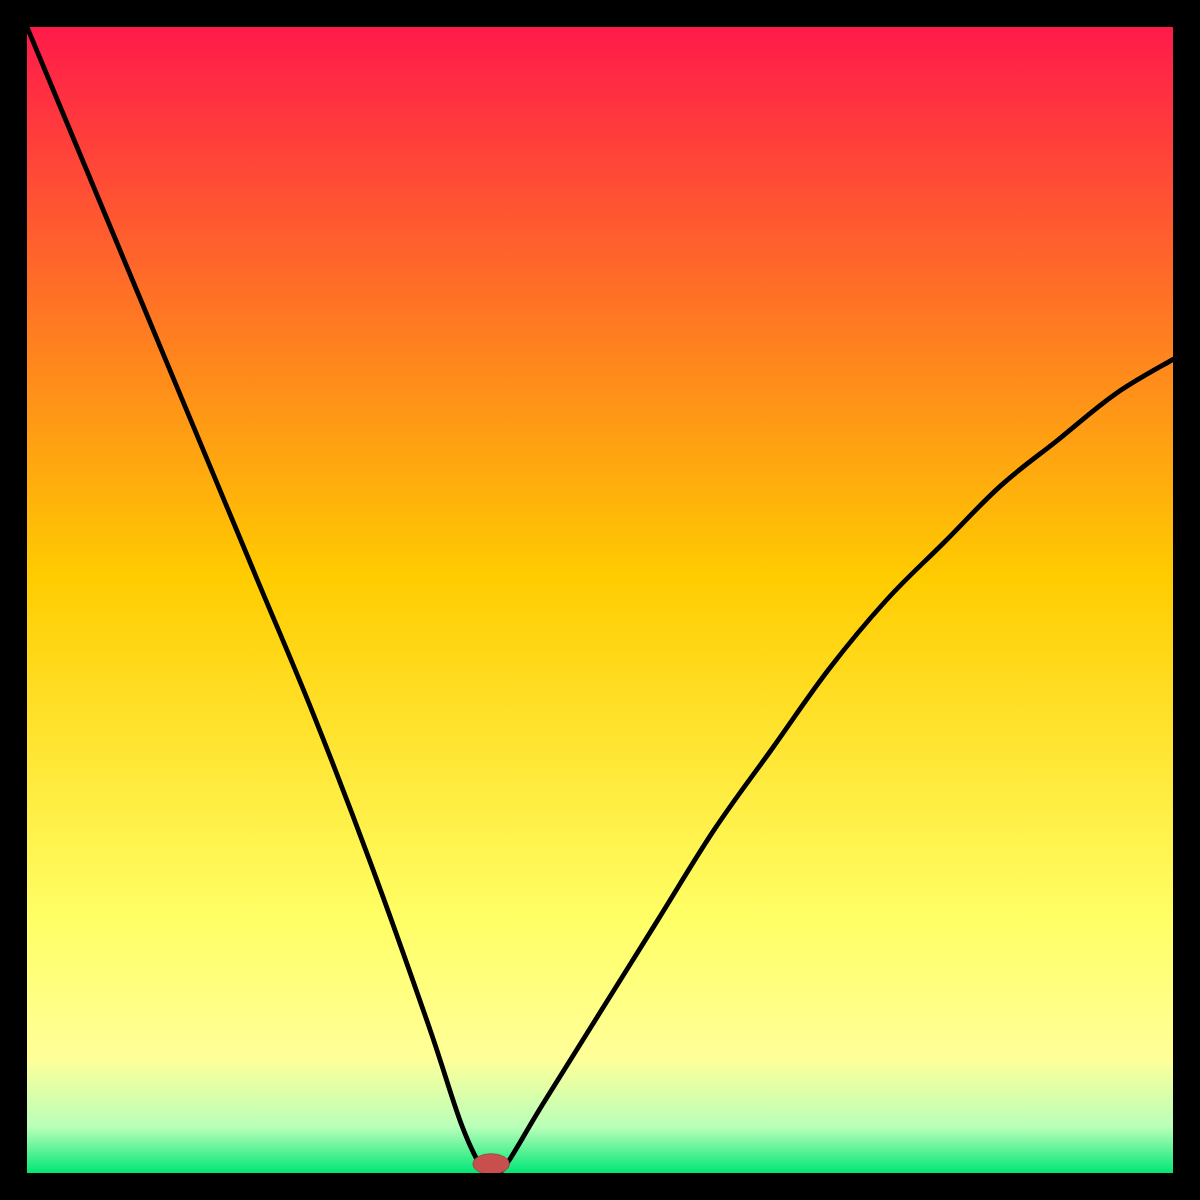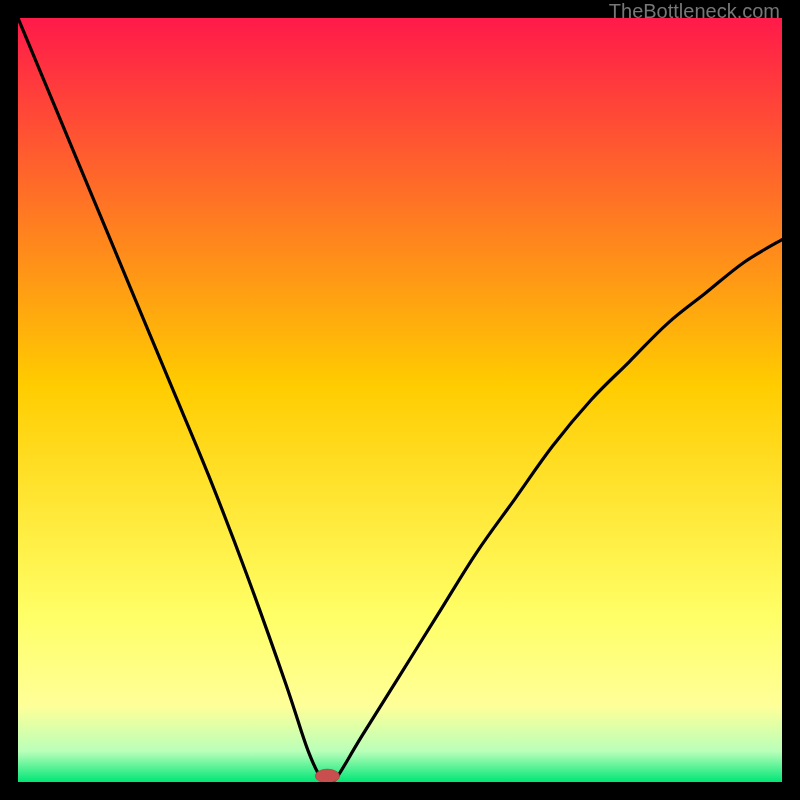--- a/index.html
+++ b/index.html
@@ -25,21 +25,20 @@
     color: #777;
     font-size: 20px;
     font-weight: 500;
     z-index: 5;
   }
 </style>
 </head>
 <body>
 
 <div class="frame">
-  <div class="watermark">TheBottleneck.com</div>
   <div class="plot-area">
     <svg id="chart-svg" width="764" height="764" viewBox="0 0 764 764" preserveAspectRatio="none">
       <defs>
         <linearGradient id="bg-grad" x1="0" y1="0" x2="0" y2="1">
           <stop id="g0" offset="0%" stop-color="#ff1a4a"></stop>
           <stop id="g1" offset="48%" stop-color="#ffcc00"></stop>
           <stop id="g2" offset="78%" stop-color="#ffff66"></stop>
           <stop id="g3" offset="90%" stop-color="#ffff99"></stop>
           <stop id="g4" offset="96%" stop-color="#b9ffb9"></stop>
           <stop id="g5" offset="100%" stop-color="#00e676"></stop>

